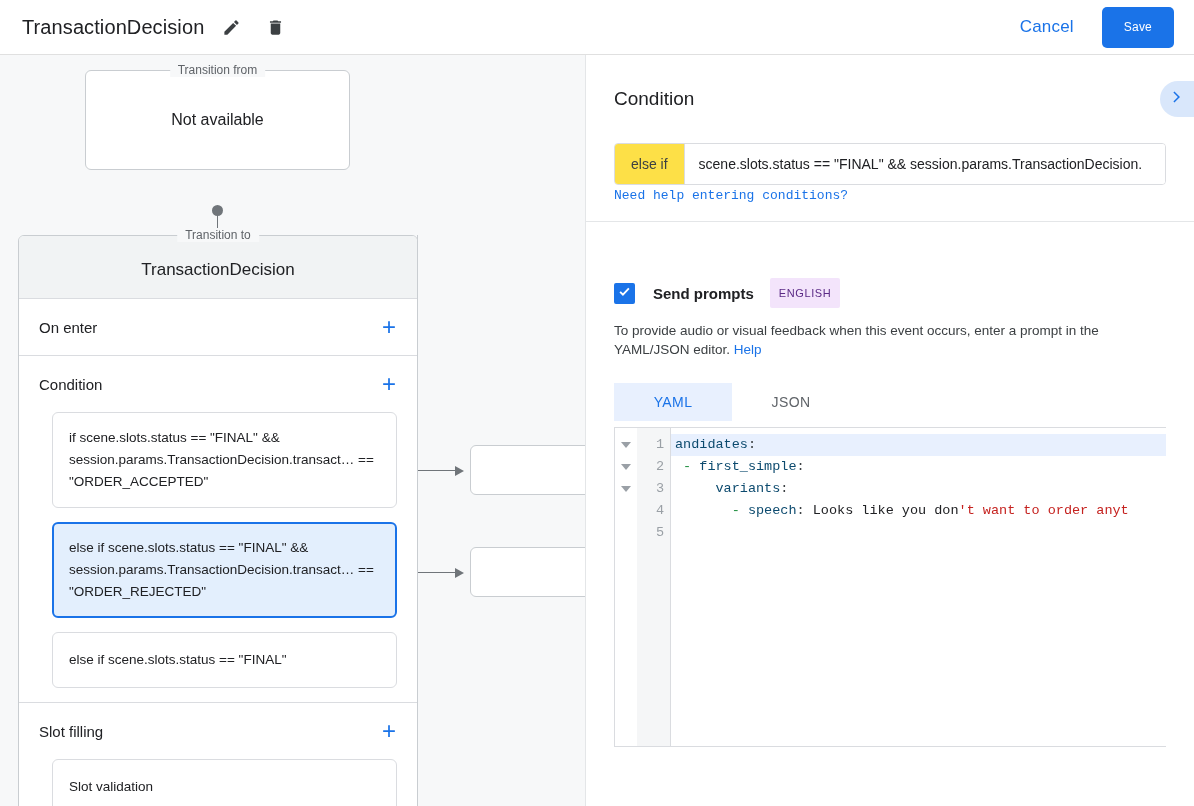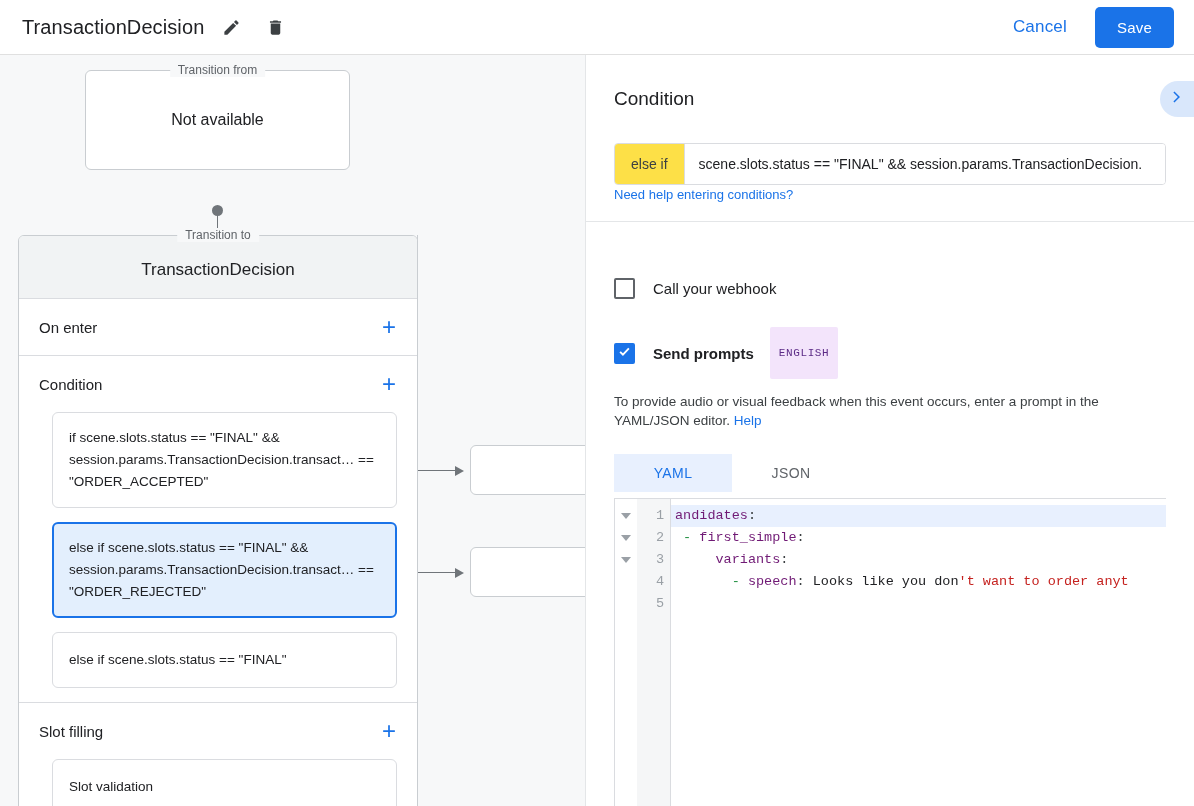--- a/index.html
+++ b/index.html
@@ -30,21 +30,21 @@
   }
   .icon-btn svg { display: block; }
   .topbar-spacer { flex: 1; }
   .cancel-btn {
     color: #1a73e8; font-size: 17px; font-weight: 500;
     background: none; border: none; cursor: pointer;
     padding: 8px 16px; letter-spacing: .2px;
   }
   .save-btn {
     background: #1a73e8; color: #ffffff;
-    font-size: 15px; font-weight: 500; letter-spacing: .2px;
+    font-size: 12px; font-weight: 500; letter-spacing: .2px;
     border: none; border-radius: 5px; cursor: pointer;
     padding: 0 22px; height: 41px; margin-left: 12px; margin-right: 20px;
   }
 
   
   .workspace {
     position: absolute; top: 55px; left: 0;
     width: 585px; height: 751px;
     background: #f7f8f9;
     overflow: hidden;
@@ -194,41 +194,41 @@
     font-size: 14px; color: #3c4043; white-space: nowrap;
   }
   .cond-value {
     flex: 1; border: none; outline: none;
     font-family: "Liberation Sans", sans-serif;
     font-size: 14px; color: #202124;
     padding: 0 14px; background: #ffffff;
   }
   .help-link {
     display: inline-block; 
-    font-size: 13px; color: #1a73e8; text-decoration: none; cursor: pointer;
+    font-size: 13px; color: #1a73e8; text-decoration: none; cursor: pointer; font-family: Liberation Mono, monospace;
   }
 
   .met-block { padding: 28px 28px 0 28px; }
   .met-title { font-size: 18px; color: #202124; }
   .check-row { display: flex; align-items: center; margin-top: 28px; }
   .checkbox {
     width: 21px; height: 21px; border: 2px solid #5f6368;
     border-radius: 2px; background: #ffffff; cursor: pointer;
     flex: none;
   }
   .checkbox.checked {
     background: #1a73e8; border-color: #1a73e8;
     display: flex; align-items: center; justify-content: center;
   }
   .check-label { margin-left: 18px; font-size: 15px; color: #202124; }
   .check-label.bold { font-weight: bold; }
   .lang-badge {
     margin-left: 16px; background: #f3e4fb; color: #5b2a86;
     font-size: 11px; letter-spacing: .6px;
-    padding: 20px 9px; border-radius: 2px; font-family: Liberation Mono, monospace;
+    padding: 9px 9px; border-radius: 2px;
   }
   .hint {
     margin-top: 13px; font-size: 13.5px; color: #3c4043; line-height: 19px;
   }
   .hint a { color: #1a73e8; text-decoration: none; cursor: pointer; }
 
   .editor-tabs { display: flex; margin-top: 24px; }
   .etab {
     width: 118px; height: 38px;
     display: flex; align-items: center; justify-content: center;
@@ -268,21 +268,21 @@
     border-right: 1px solid #dadce0;
     padding-top: 6px; text-align: right;
   }
   .gutter div { padding-right: 6px; color: #9aa0a6; }
   .code-area {
     flex: 1; padding-top: 6px; position: relative;
     white-space: pre; overflow: hidden;
   }
   .code-line { height: 22px; padding-left: 4px; }
   .code-line.hl { background: #e8f0fe; }
-  .tok-key { color: #701a75; font-family: Liberation Mono, monospace; }
+  .tok-key { color: #0c4a6e; font-family: Liberation Mono, monospace; }
   .tok-punct { color: #3c4043; }
   .tok-str { color: #202124; }
   .tok-red { color: #c5221f; }
   .tok-dash { color: #1e8e3e; }
 </style>
 </head>
 <body>
 
 <div class="topbar">
   <span class="topbar-title">TransactionDecision</span>
@@ -383,24 +383,20 @@
     <div class="cond-input-row">
       <span class="cond-prefix">else if</span>
       <input class="cond-value" value="scene.slots.status == &quot;FINAL&quot; &amp;&amp; session.params.TransactionDecision." placeholder="Enter a condition" style="">
     </div>
 
     <a class="help-link">Need help entering conditions?</a>
   </div>
 
   <div class="met-block">
 
-    <div class="check-row">
-      <span class="checkbox"></span>
-      <span class="check-label">Call your webhook</span>
-    </div>
 
     <div class="check-row">
       <span class="checkbox checked">
         <span>
           <svg width="15" height="15" viewBox="0 0 24 24" fill="none" stroke="#ffffff" stroke-width="3">
             <path d="M5 12.5l4.5 4.5L19 7"></path>
           </svg>
         </span>
       </span>
       <span class="check-label bold">Send prompts</span>

